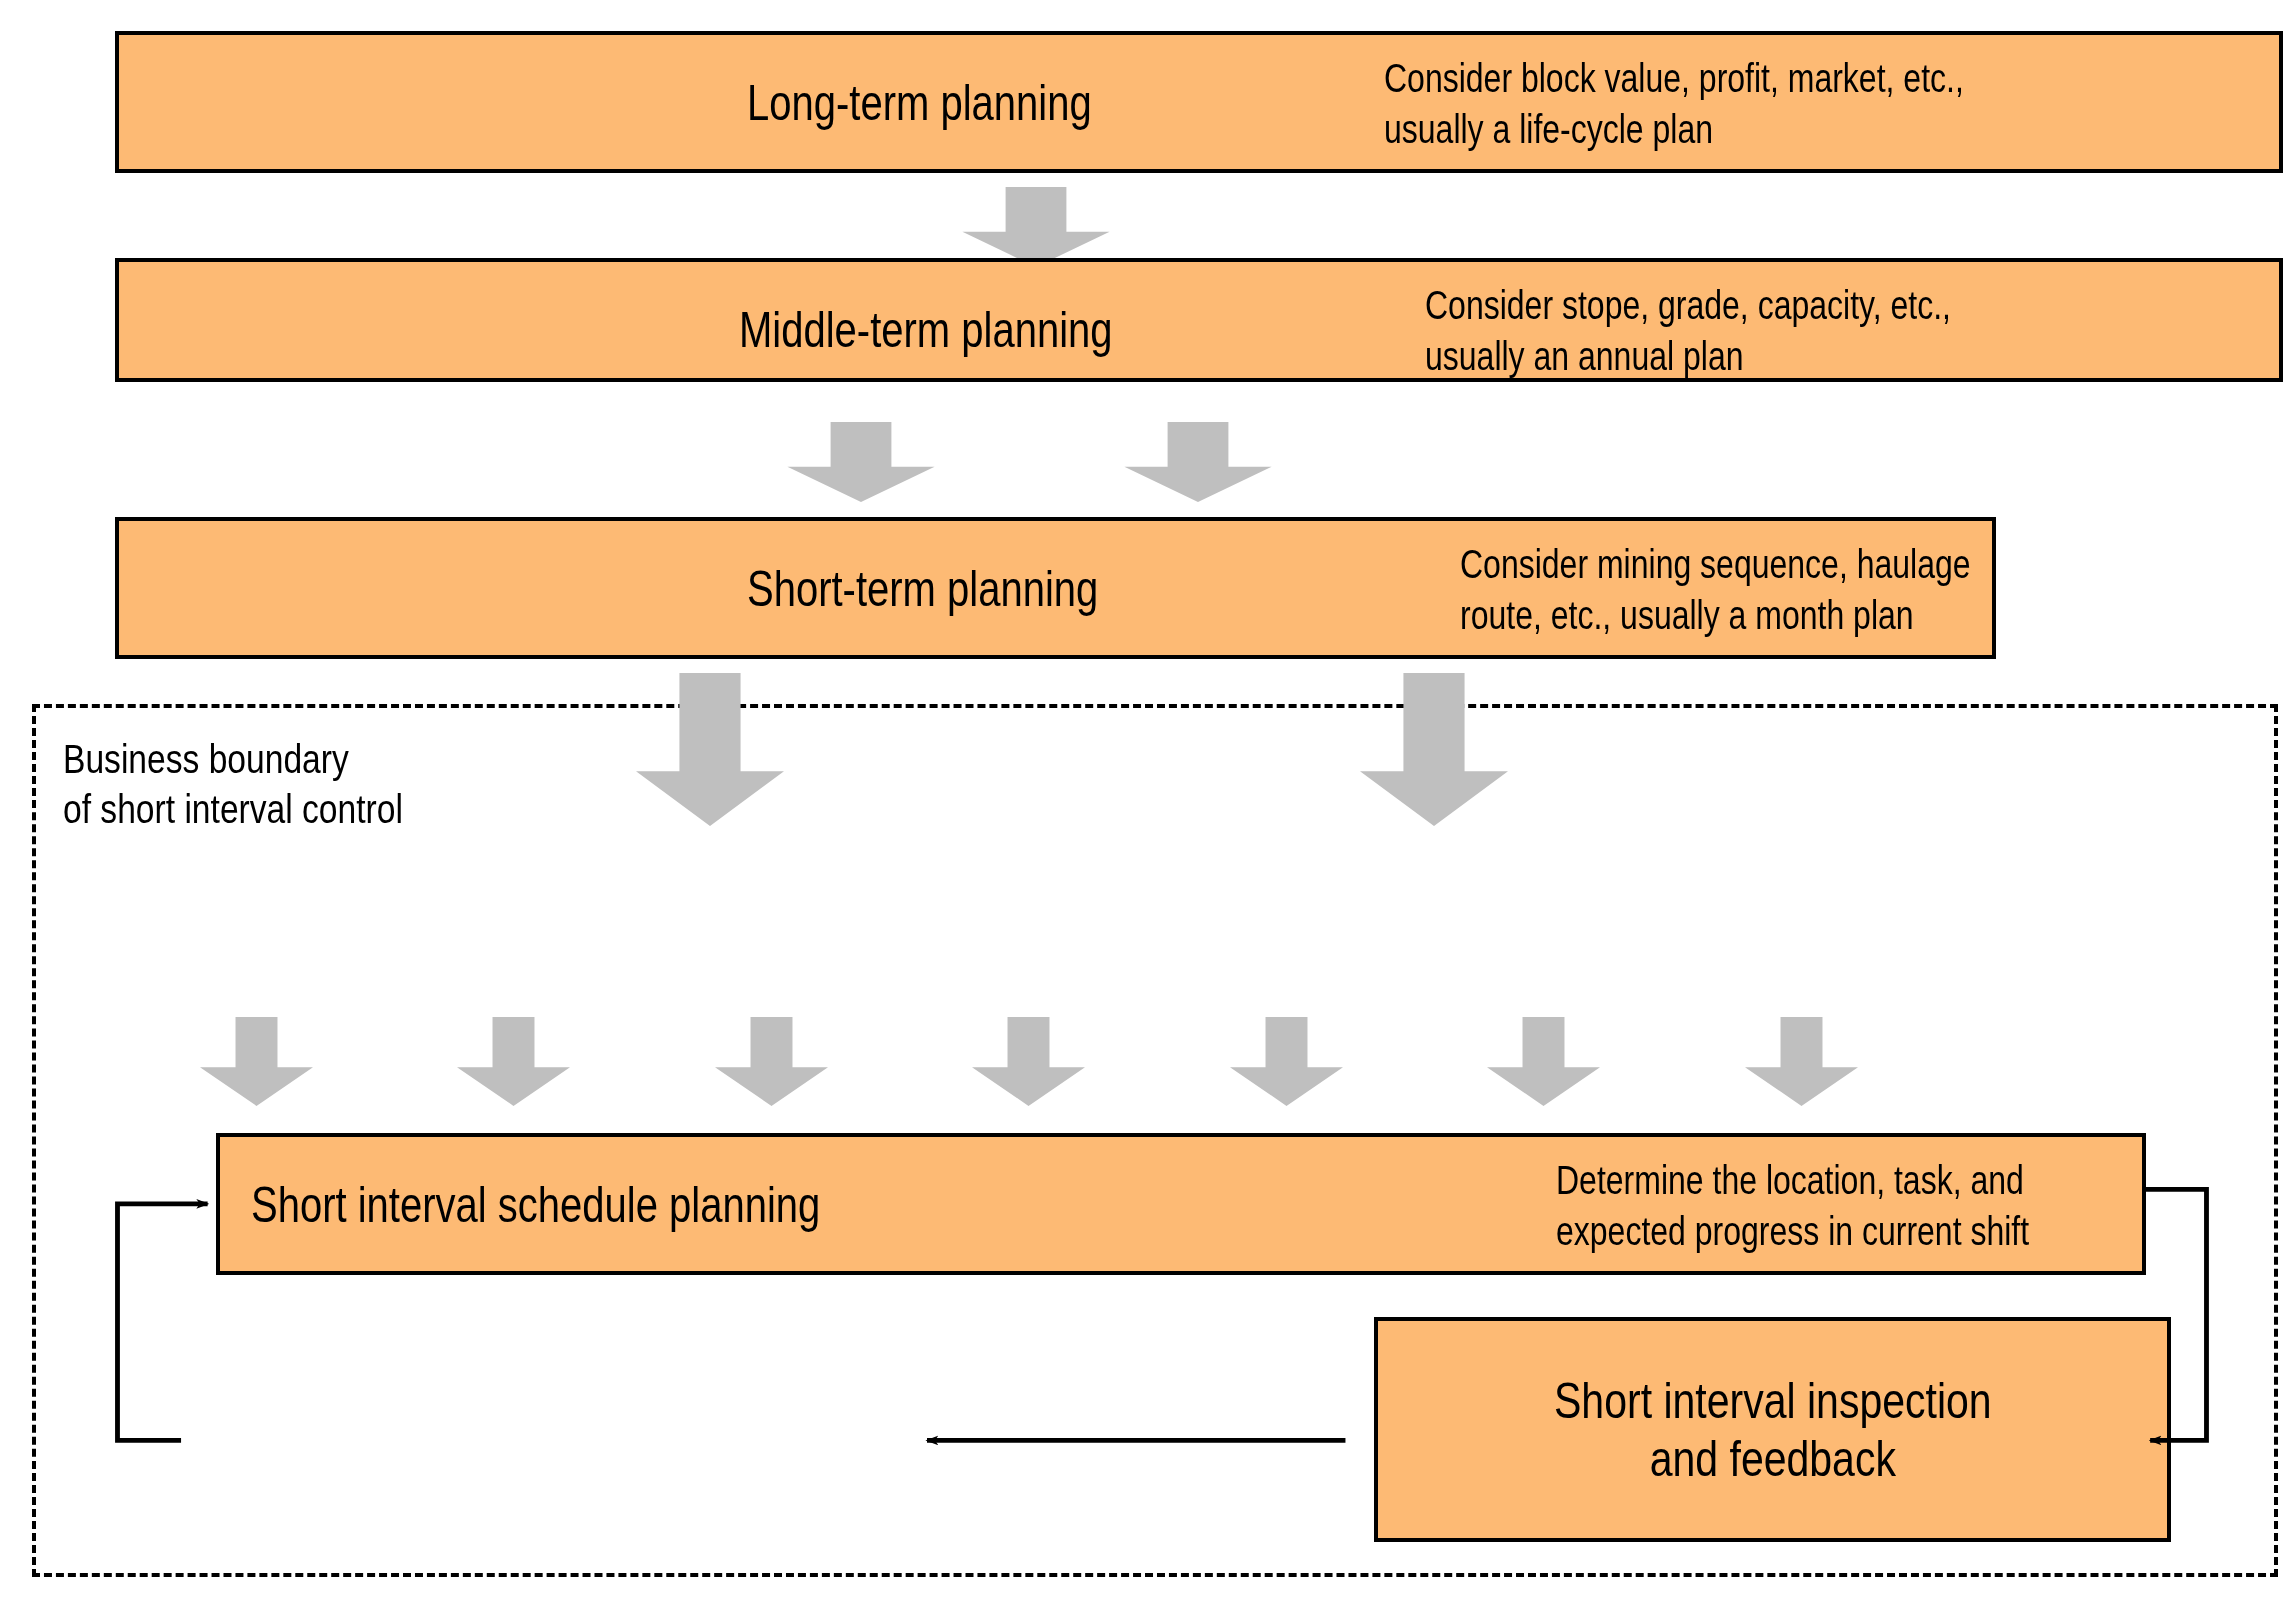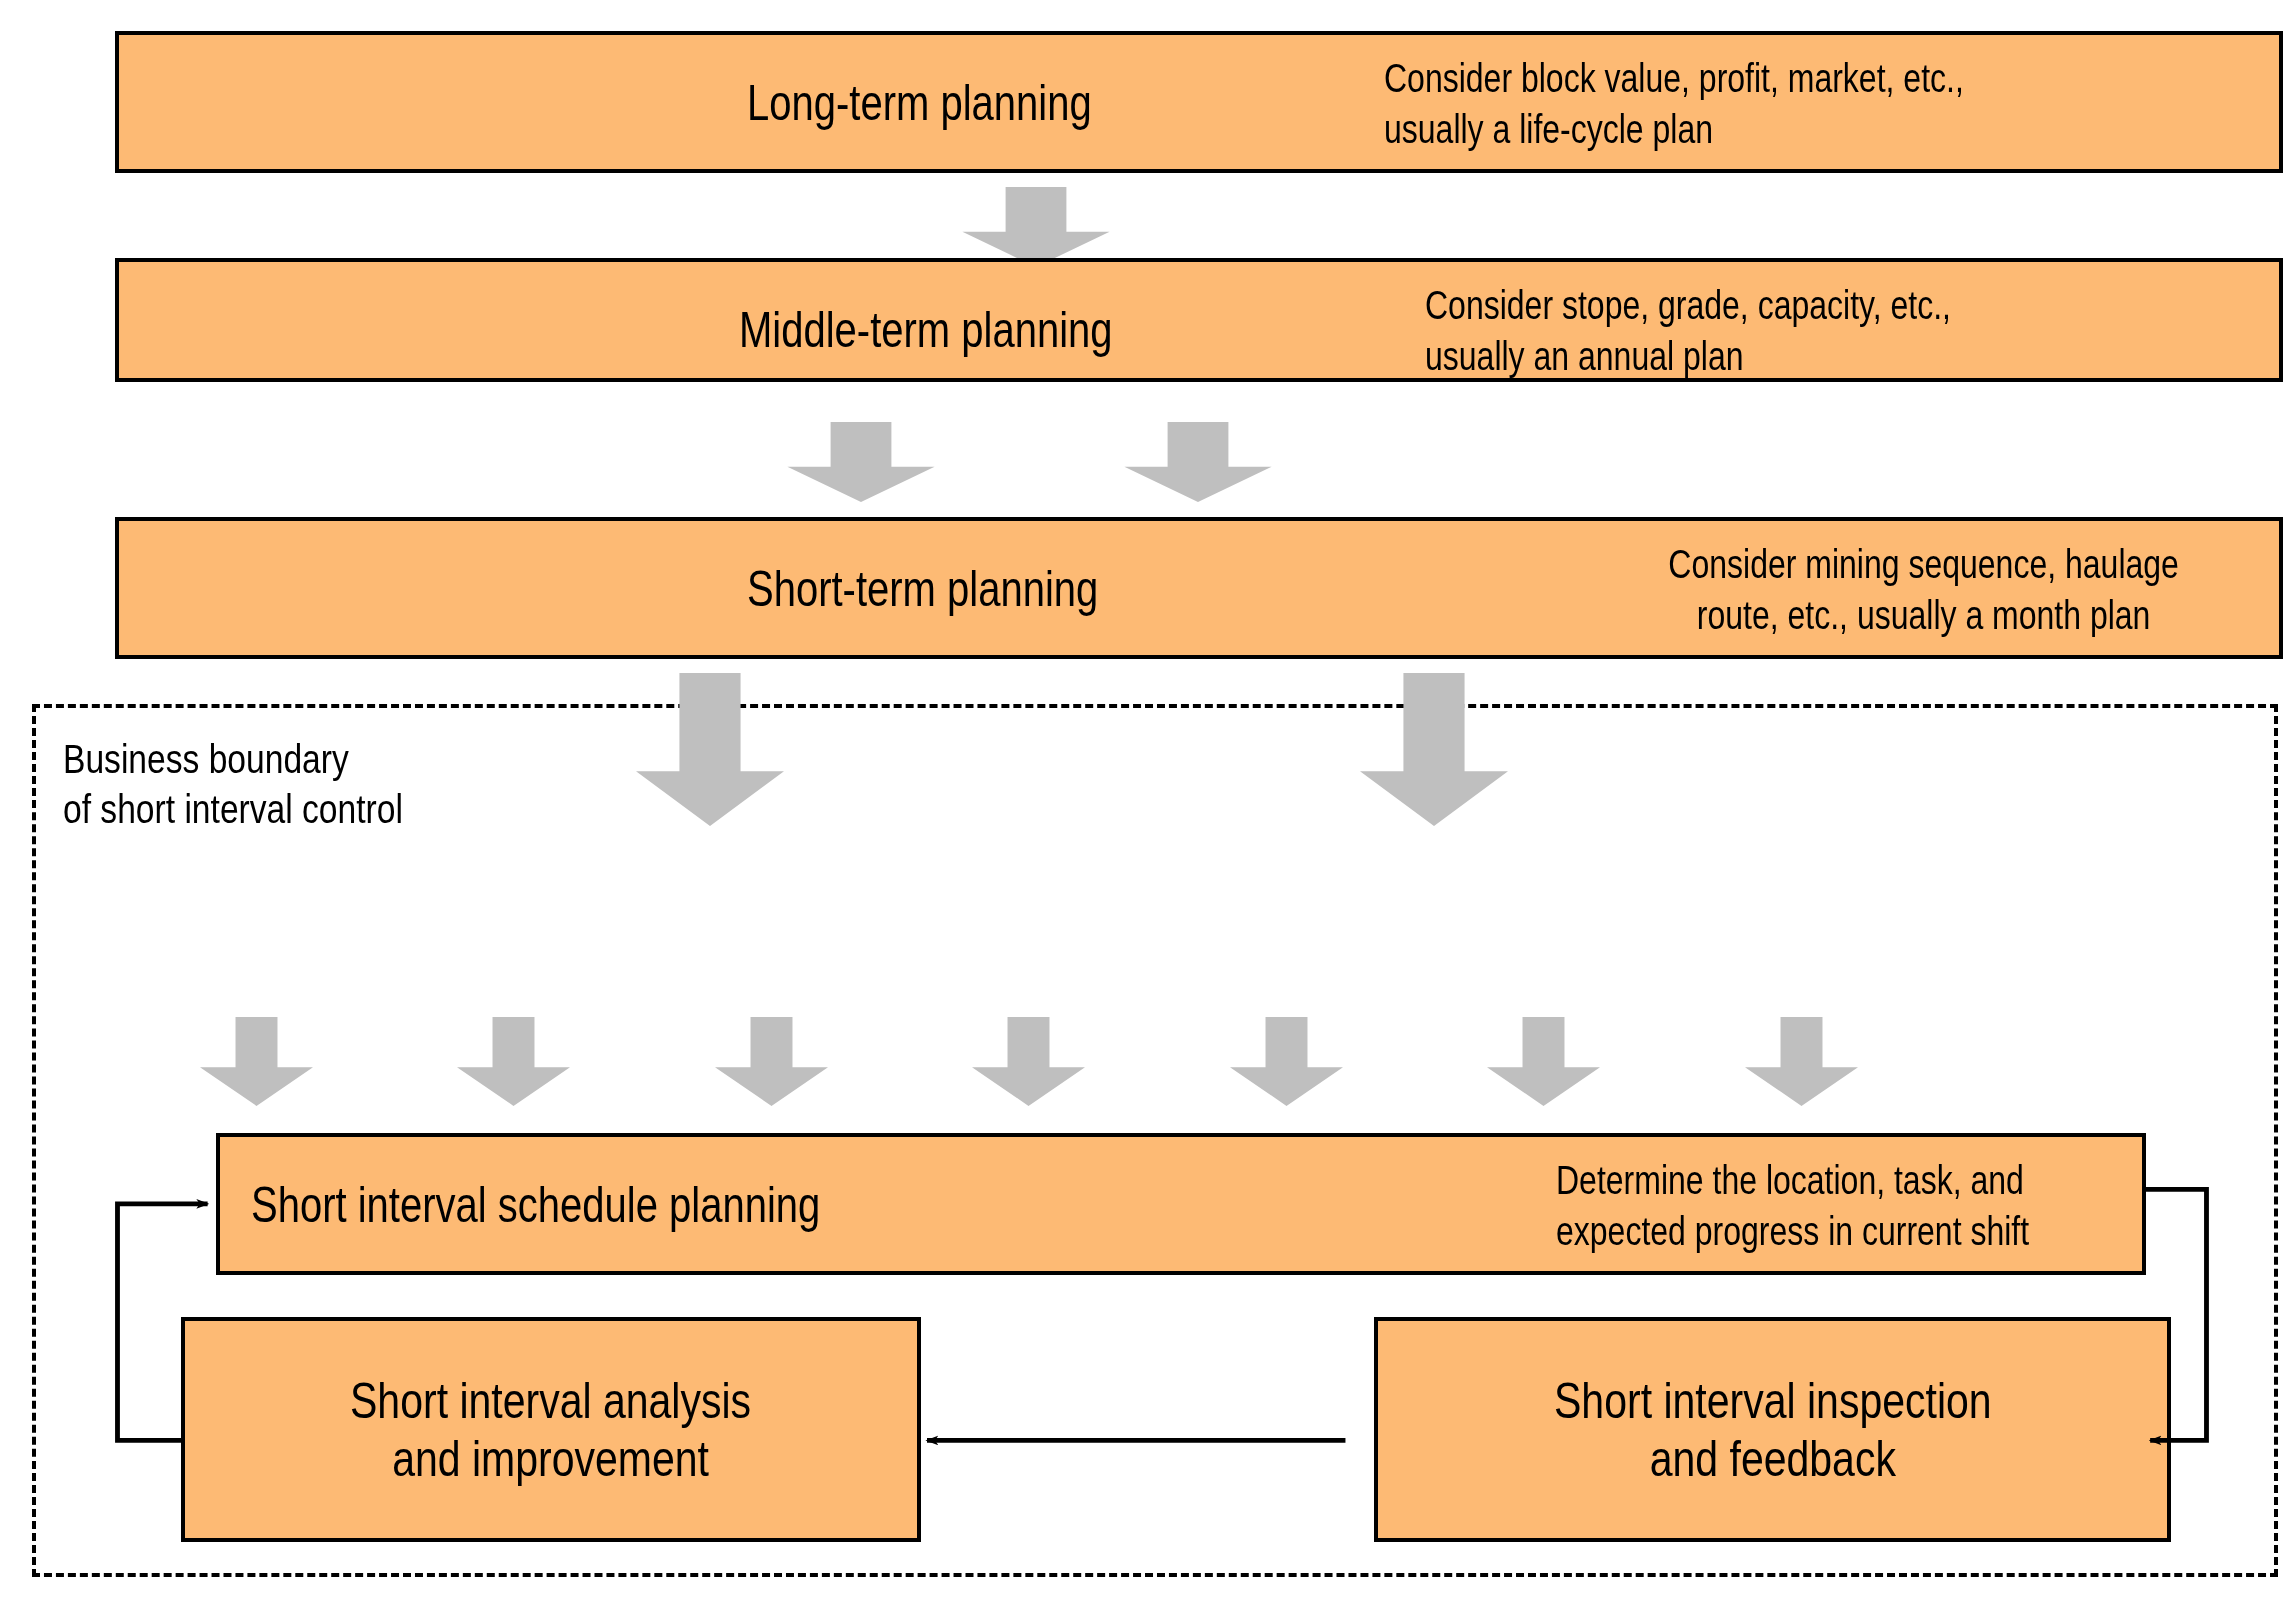--- a/index.html
+++ b/index.html
@@ -39,21 +39,21 @@
     position: absolute;
     color: #000000;
     white-space: pre-line;
     transform: scaleX(0.80);
     transform-origin: left top;
   }
 
   
   #box-long     { left:115px;  top:31px;   width:2168px; height:142px; }
   #box-middle   { left:115px;  top:258px;  width:2168px; height:124px; }
-  #box-short    { left:115px;  top:517px;  width:2168px; height:142px;text-align:center; }
+  #box-short    { left:115px;  top:517px;  width:1881px; height:142px; }
   #box-onsite   { left:115px;  top:866px; width:2168px; height:142px; }
   #box-sisp     { left:216px;  top:1133px; width:1930px; height:142px; }
   #box-analysis { left:181px;  top:1317px; width:740px;  height:225px; }
   #box-inspect  { left:1346px; top:1317px; width:797px;  height:225px;margin-left:28px; }
 
   
   #box-long .title,
   #box-middle .title,
   #box-short .title,
   #box-onsite .title {
@@ -240,24 +240,20 @@
       <polygon points="44,0 96,0 96,62 140,62 70,110 0,62 44,62" fill="#bfbfbf"></polygon>
     </svg>
   </div>
 
   <div class="pbox" id="box-sisp">
     <div class="title">Short interval schedule planning</div>
     <div class="desc">Determine the location, task, and
 expected progress in current shift</div>
   </div>
 
-  <div class="pbox" id="box-analysis">
-    <div class="centerbox-label"><span>Short interval analysis
-and improvement</span></div>
-  </div>
 
   <div class="pbox" id="box-inspect">
     <div class="centerbox-label"><span>Short interval inspection
 and feedback</span></div>
   </div>
 
   <svg id="connectors" viewBox="0 0 2852 1997">
     <defs>
       <marker id="ah" markerWidth="16" markerHeight="16" refX="14" refY="6" orient="auto" markerUnits="userSpaceOnUse">
         <path d="M0,0 L16,6 L0,12 L4,6 Z" fill="#000000"></path>

